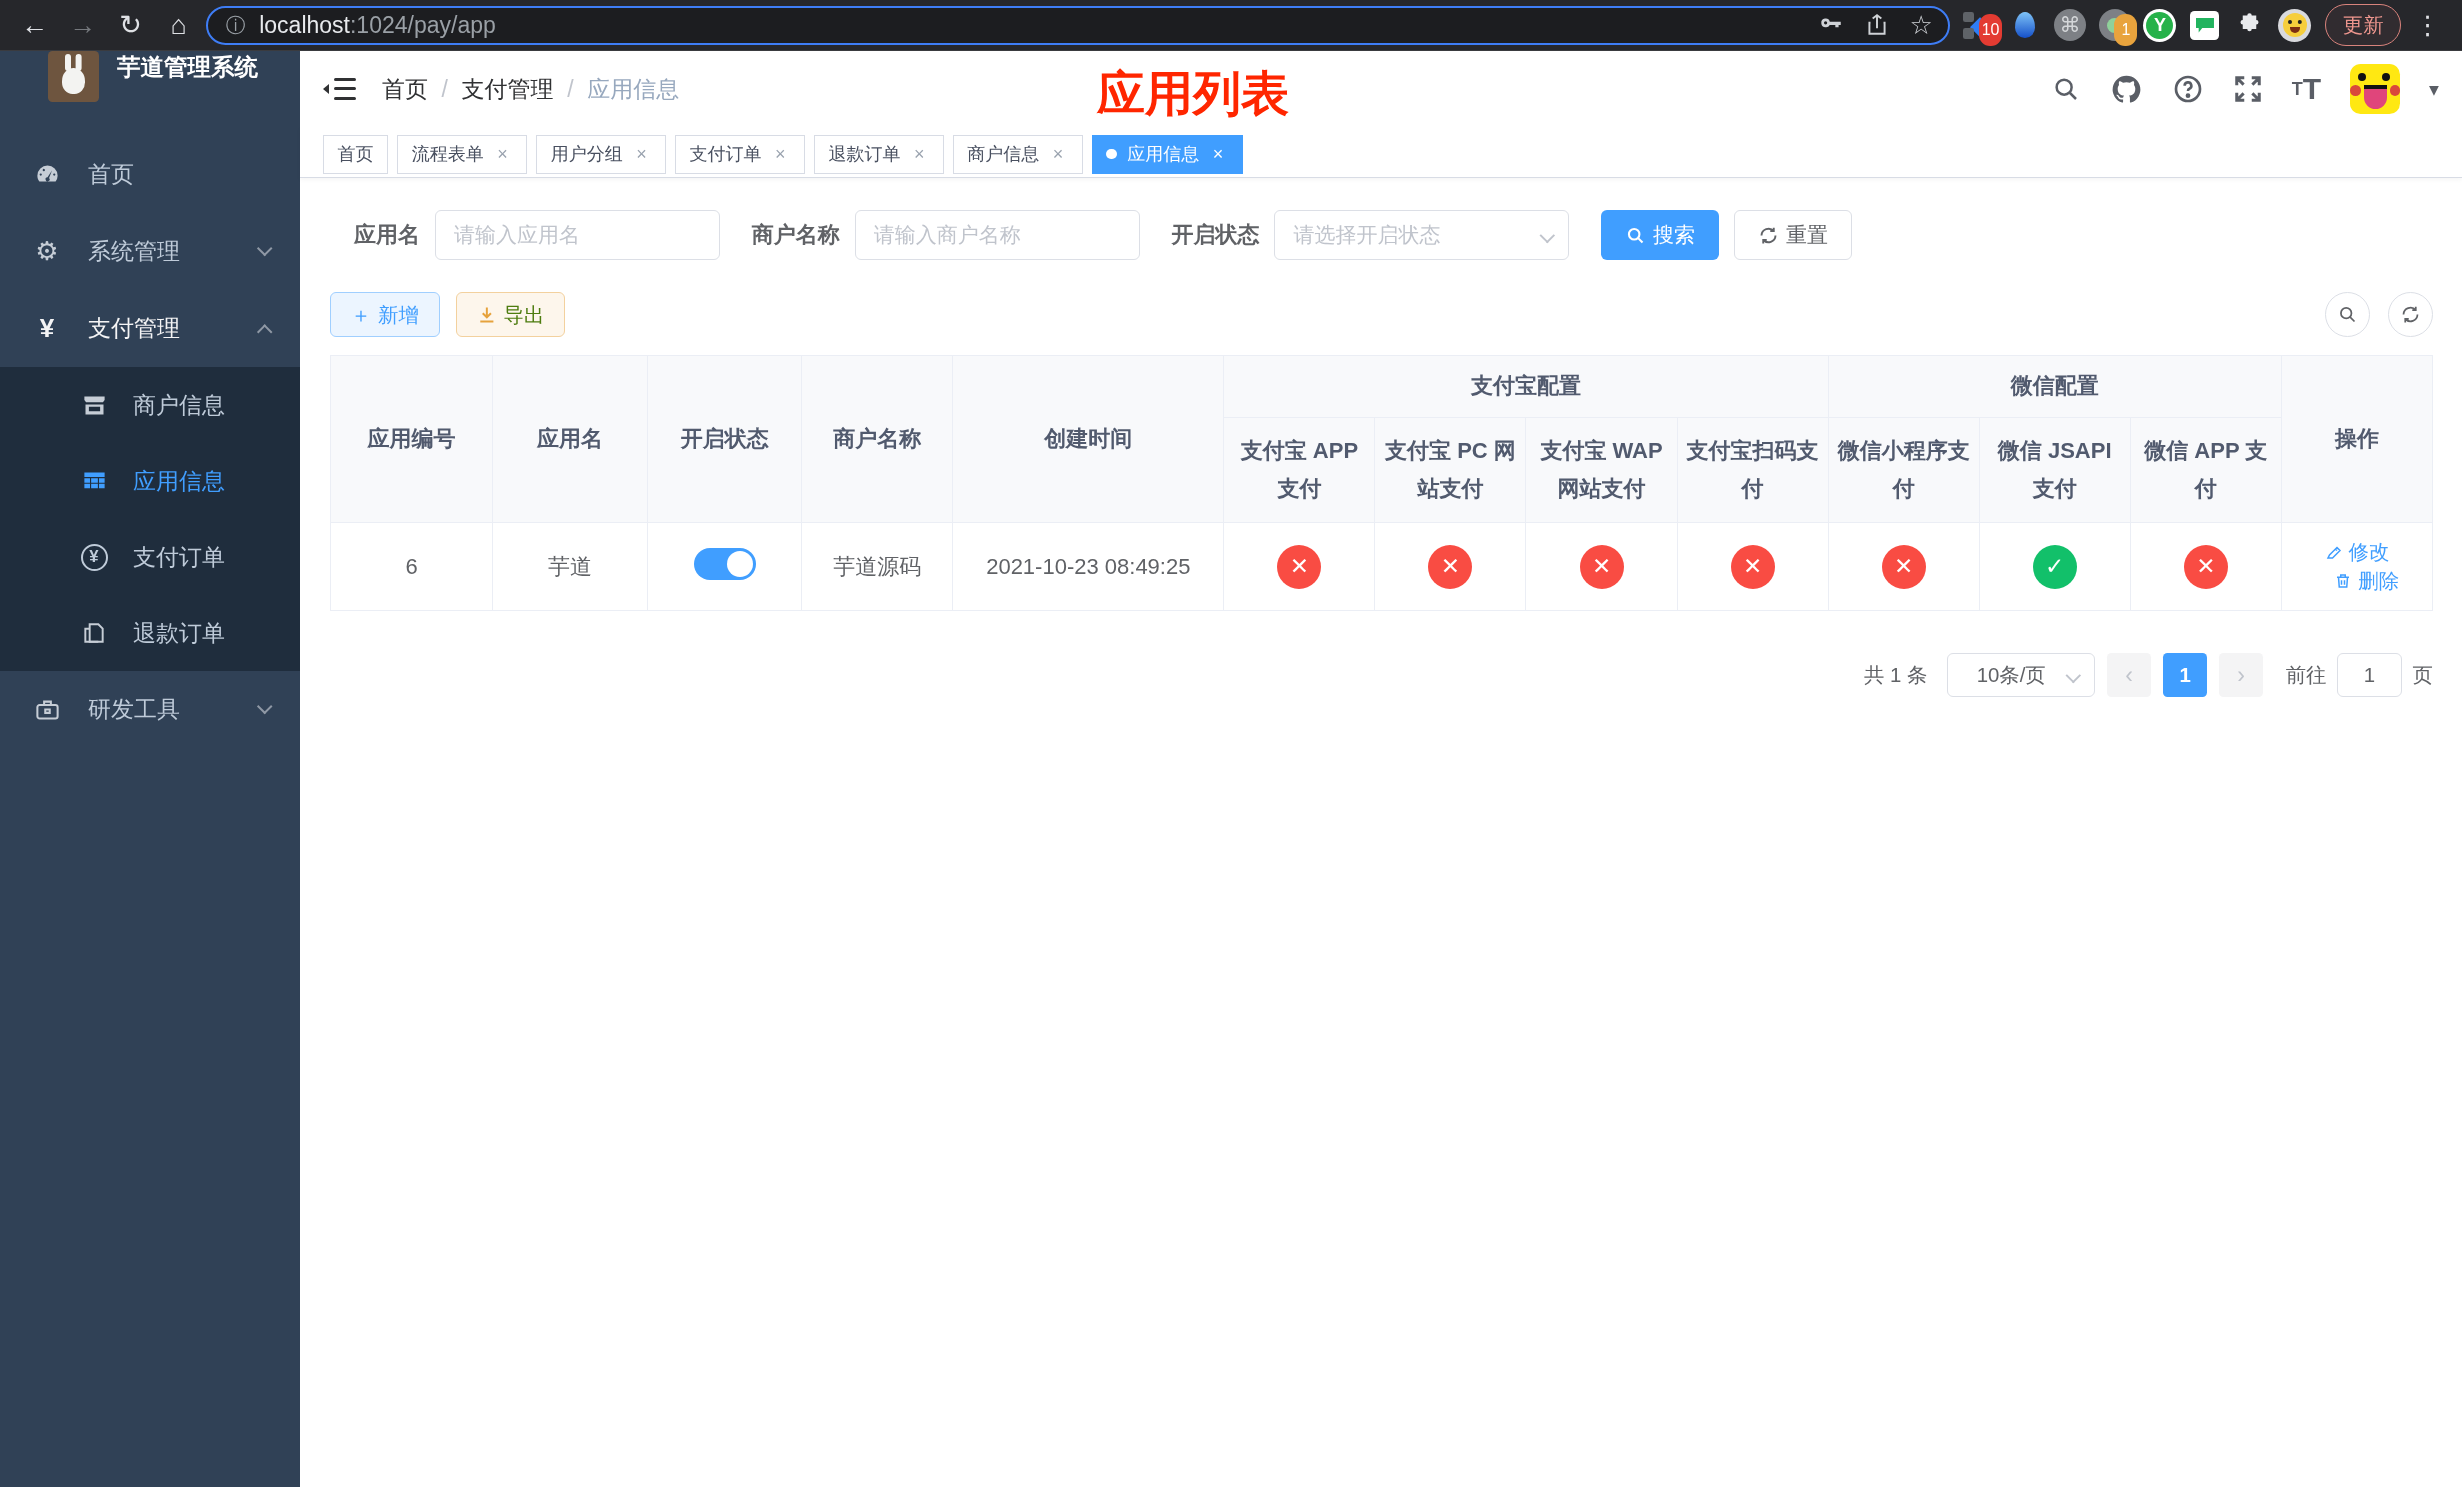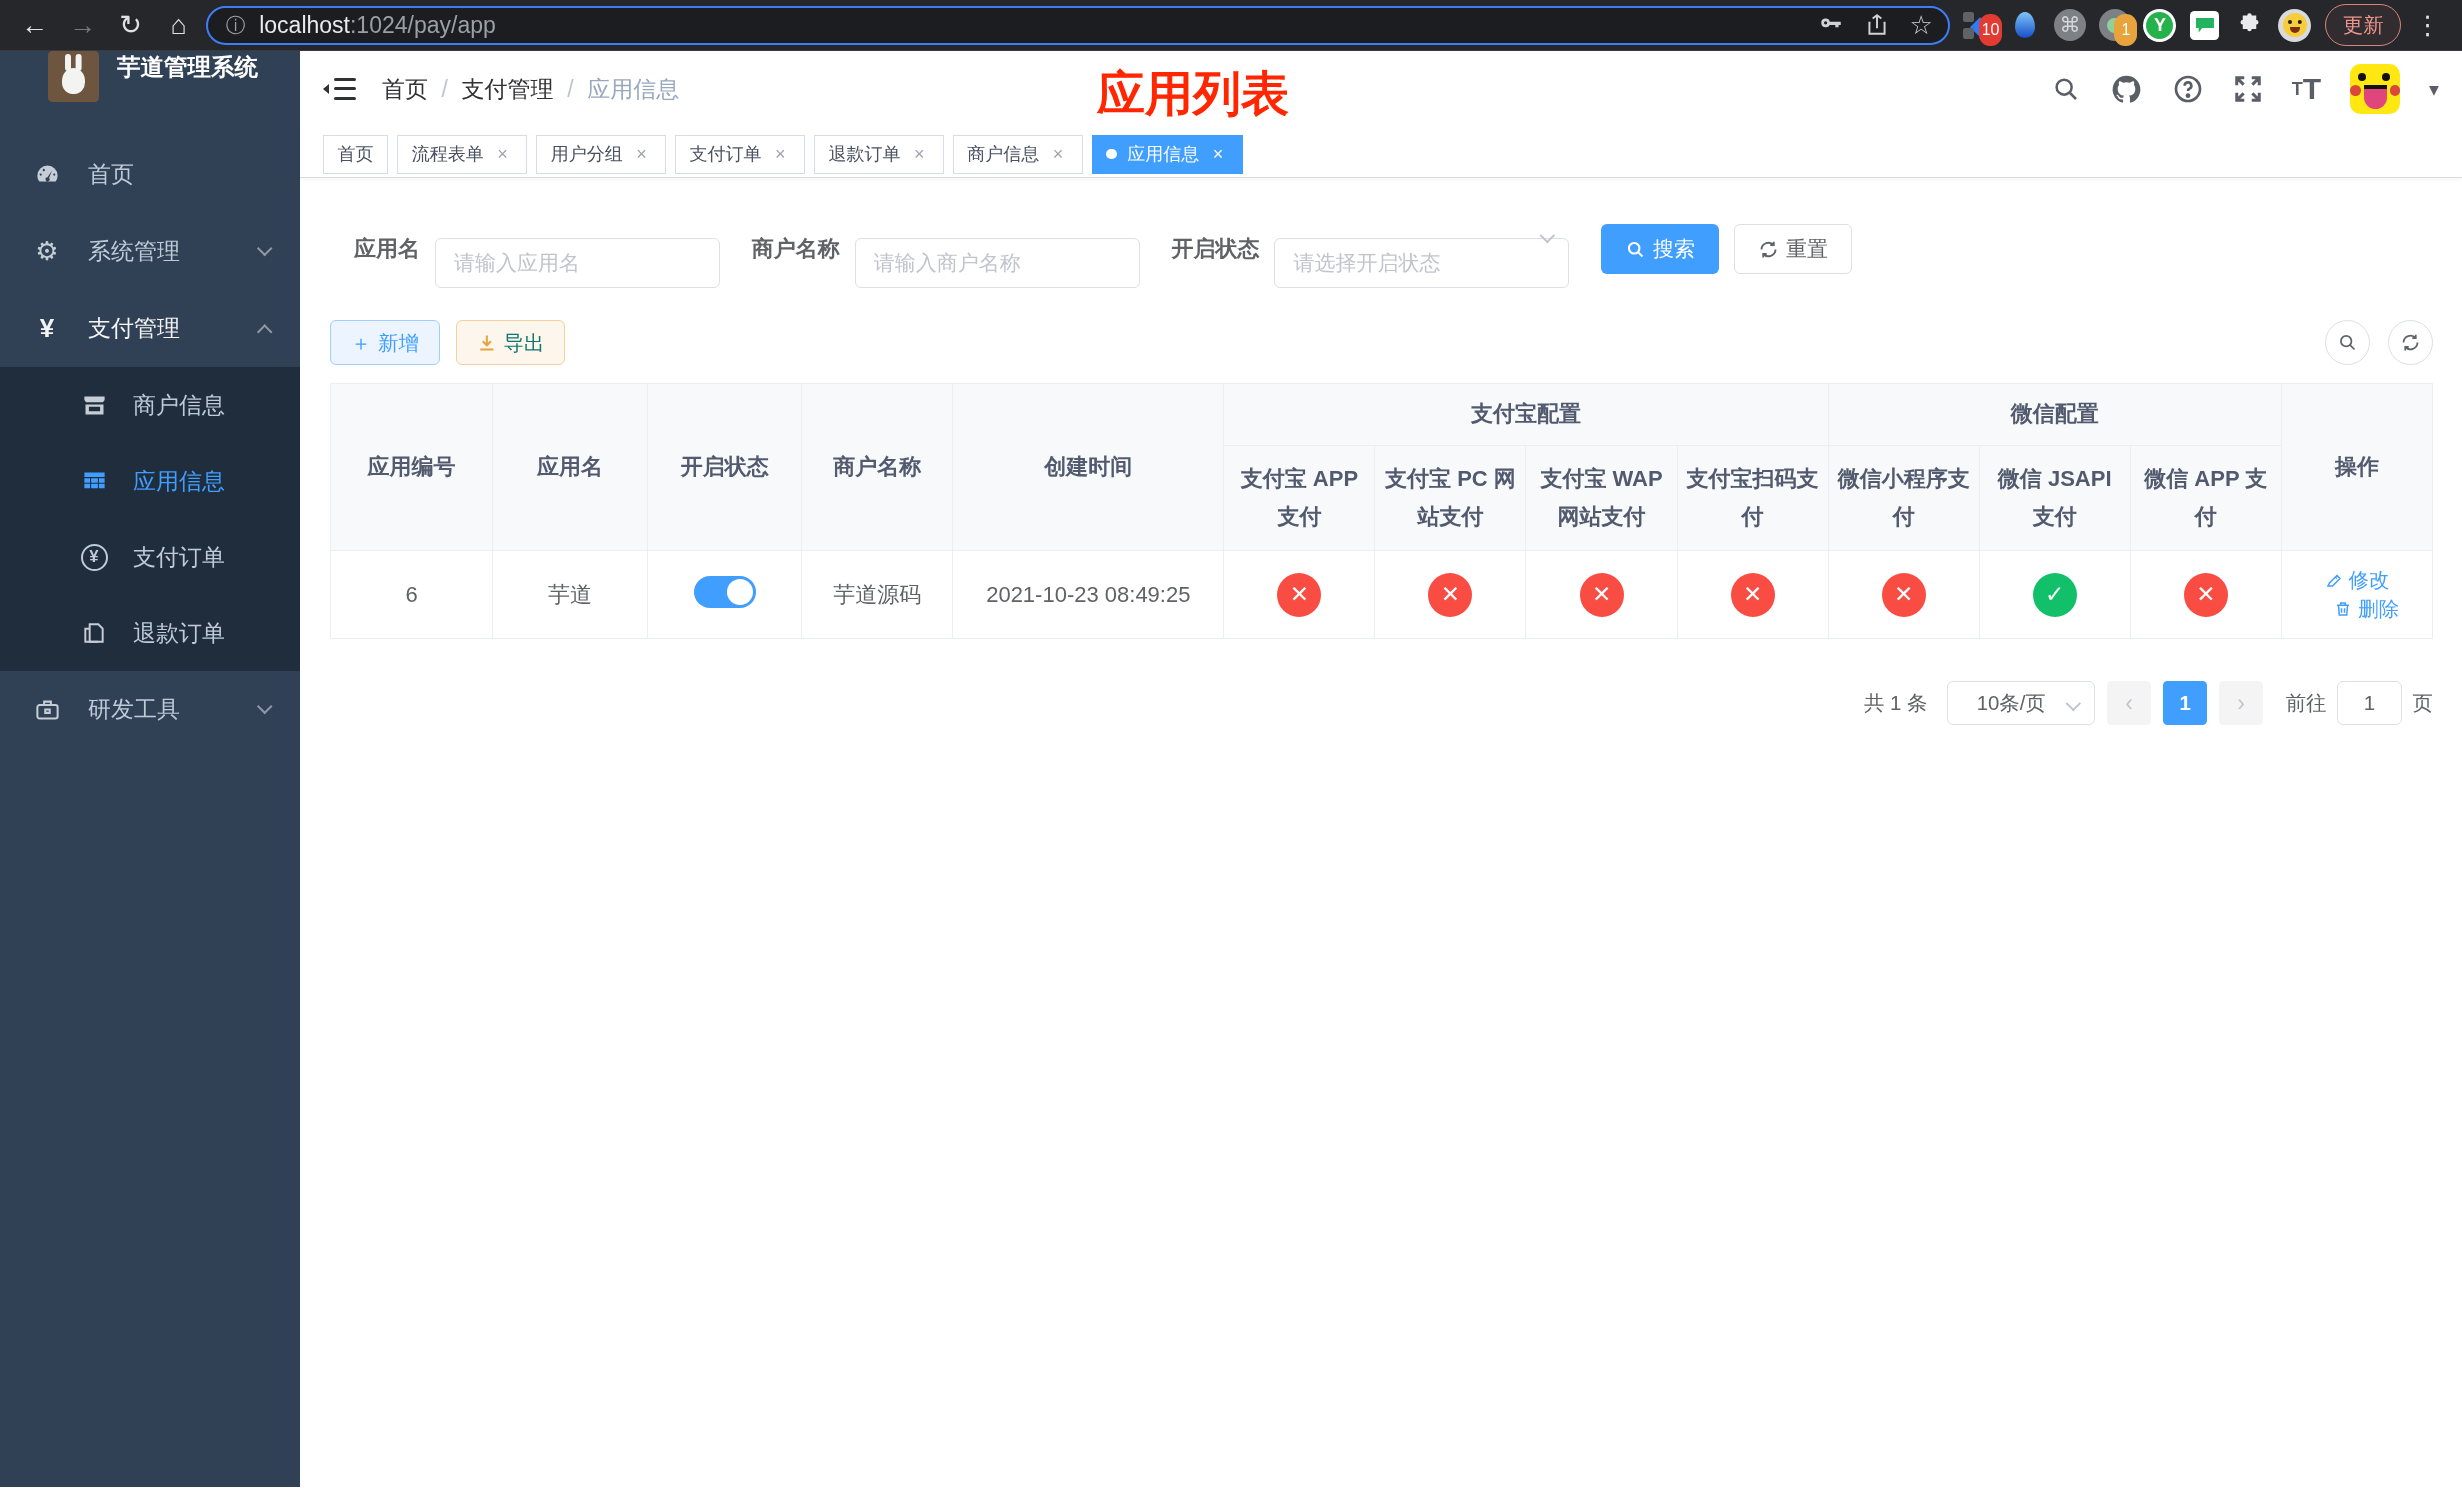--- a/index.html
+++ b/index.html
@@ -96,32 +96,32 @@
   .tag.active::before { content:""; width:10.6px; height:10.6px; border-radius:50%; background:#fff; margin-right:1.5px; }
   .tag.active .tclose { color:#fff; }
 
   
   .content { flex:1; padding:32px 29px 0 30px; overflow:hidden; }
 
   .filters { display:flex; align-items:center; gap:15px; padding-left:24px; flex-wrap:nowrap; }
   .f-label { font-size:22px; color:#606266; font-weight:bold; margin-left:16.7px; white-space:nowrap; }
   .f-label:first-child { margin-left:0; }
   .f-input { position:relative; }
-  .f-input input { width:285px; height:50px; border:1.5px solid #dcdfe6; border-radius:6px; padding:0 18px; font-size:21px; color:#606266; outline:none; font-family:inherit;margin-top:28px; }
+  .f-input input { width:285px; height:50px; border:1.5px solid #dcdfe6; border-radius:6px; padding:0 18px; font-size:21px; color:#606266; outline:none; font-family:inherit; }
   .f-input input::placeholder { color:#c0c4cc; }
   .f-input.select input { width:295px; padding-right:45px; }
   .sel-chev { position:absolute; right:16.7px; top:19.7px; width:10.6px; height:10.6px; border-right:2.3px solid #c0c4cc; border-bottom:2.3px solid #c0c4cc; transform:rotate(45deg); pointer-events:none; }
   .btn { height:50px; border-radius:6px; font-size:21px; display:inline-flex; align-items:center; justify-content:center; gap:7px; padding:0 23px; cursor:pointer; border:1.5px solid transparent; white-space:nowrap; font-family:inherit; }
   .btn.primary { background:#409eff; color:#fff; margin-left:16.7px; }
   .btn.plain { background:#fff; border-color:#dcdfe6; color:#606266; }
 
   .toolbar { display:flex; align-items:center; gap:16.7px; margin-top:32px; }
   .btn.mini { height:45px; font-size:20.4px; padding:0 19.7px; border-radius:6px; }
   .btn.add { background:#ecf5ff; border-color:#a0cfff; color:#409eff; }
-  .btn.export { background:#fdf6ec; border-color:#f3d19e; color:#0f766e; }
+  .btn.export { background:#fdf6ec; border-color:#f3d19e; color:#4d7c0f; }
   .toolbar-right { margin-left:auto; display:flex; gap:18px; }
   .circle-btn { width:45px; height:45px; border-radius:50%; border:1.5px solid #dcdfe6; background:#fff; display:flex; align-items:center; justify-content:center; color:#606266; cursor:pointer; }
 
   
   table.grid { width:100%; border-collapse:collapse; margin-top:18px; table-layout:fixed; }
   .grid th, .grid td { border:1.5px solid #ebeef5; text-align:center; vertical-align:middle; }
   .grid th { background:#f8f9fb; color:#515a6e; font-size:22px; font-weight:bold; padding:13.6px 7.6px; line-height:1.75; }
   .grid td { color:#606266; font-size:22px; height:88px; padding:7.6px; }
   .grid .grp { height:62px; padding:7.6px; }
   .col-id{width:162px;} .col-name{width:155px;} .col-status{width:154px;} .col-merchant{width:151px;} .col-created{width:271px;} .col-op{width:151px;}

